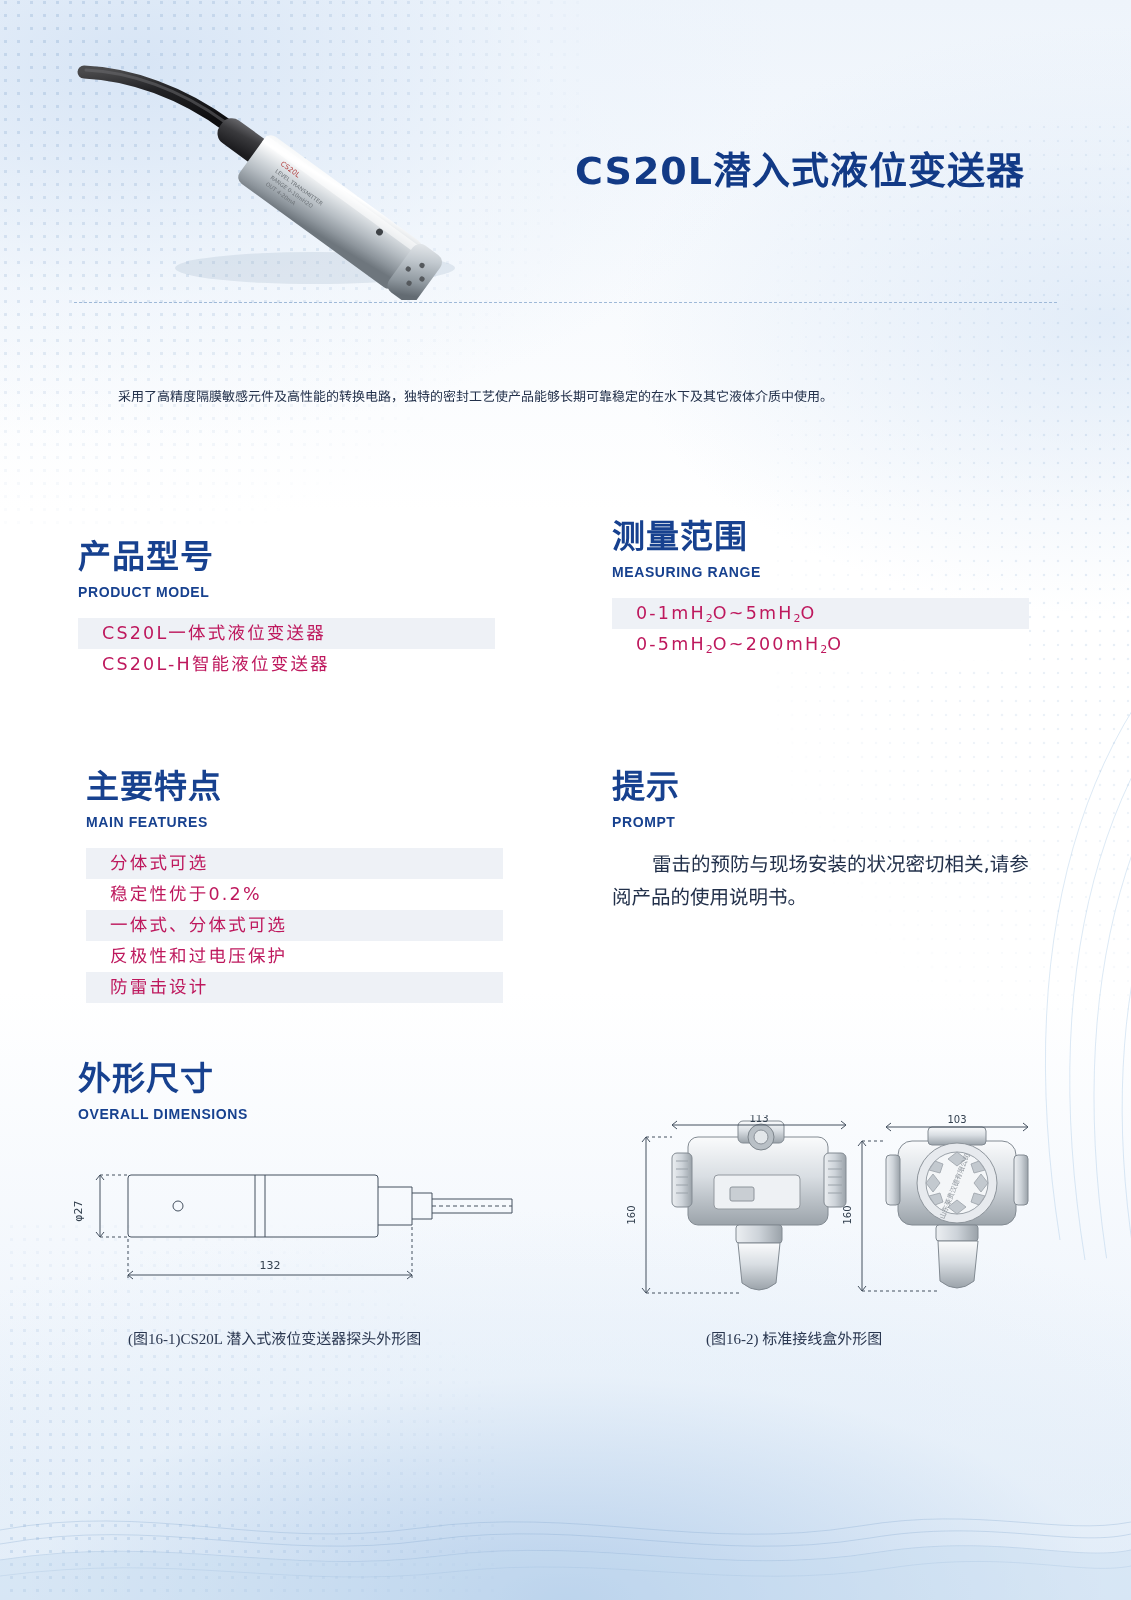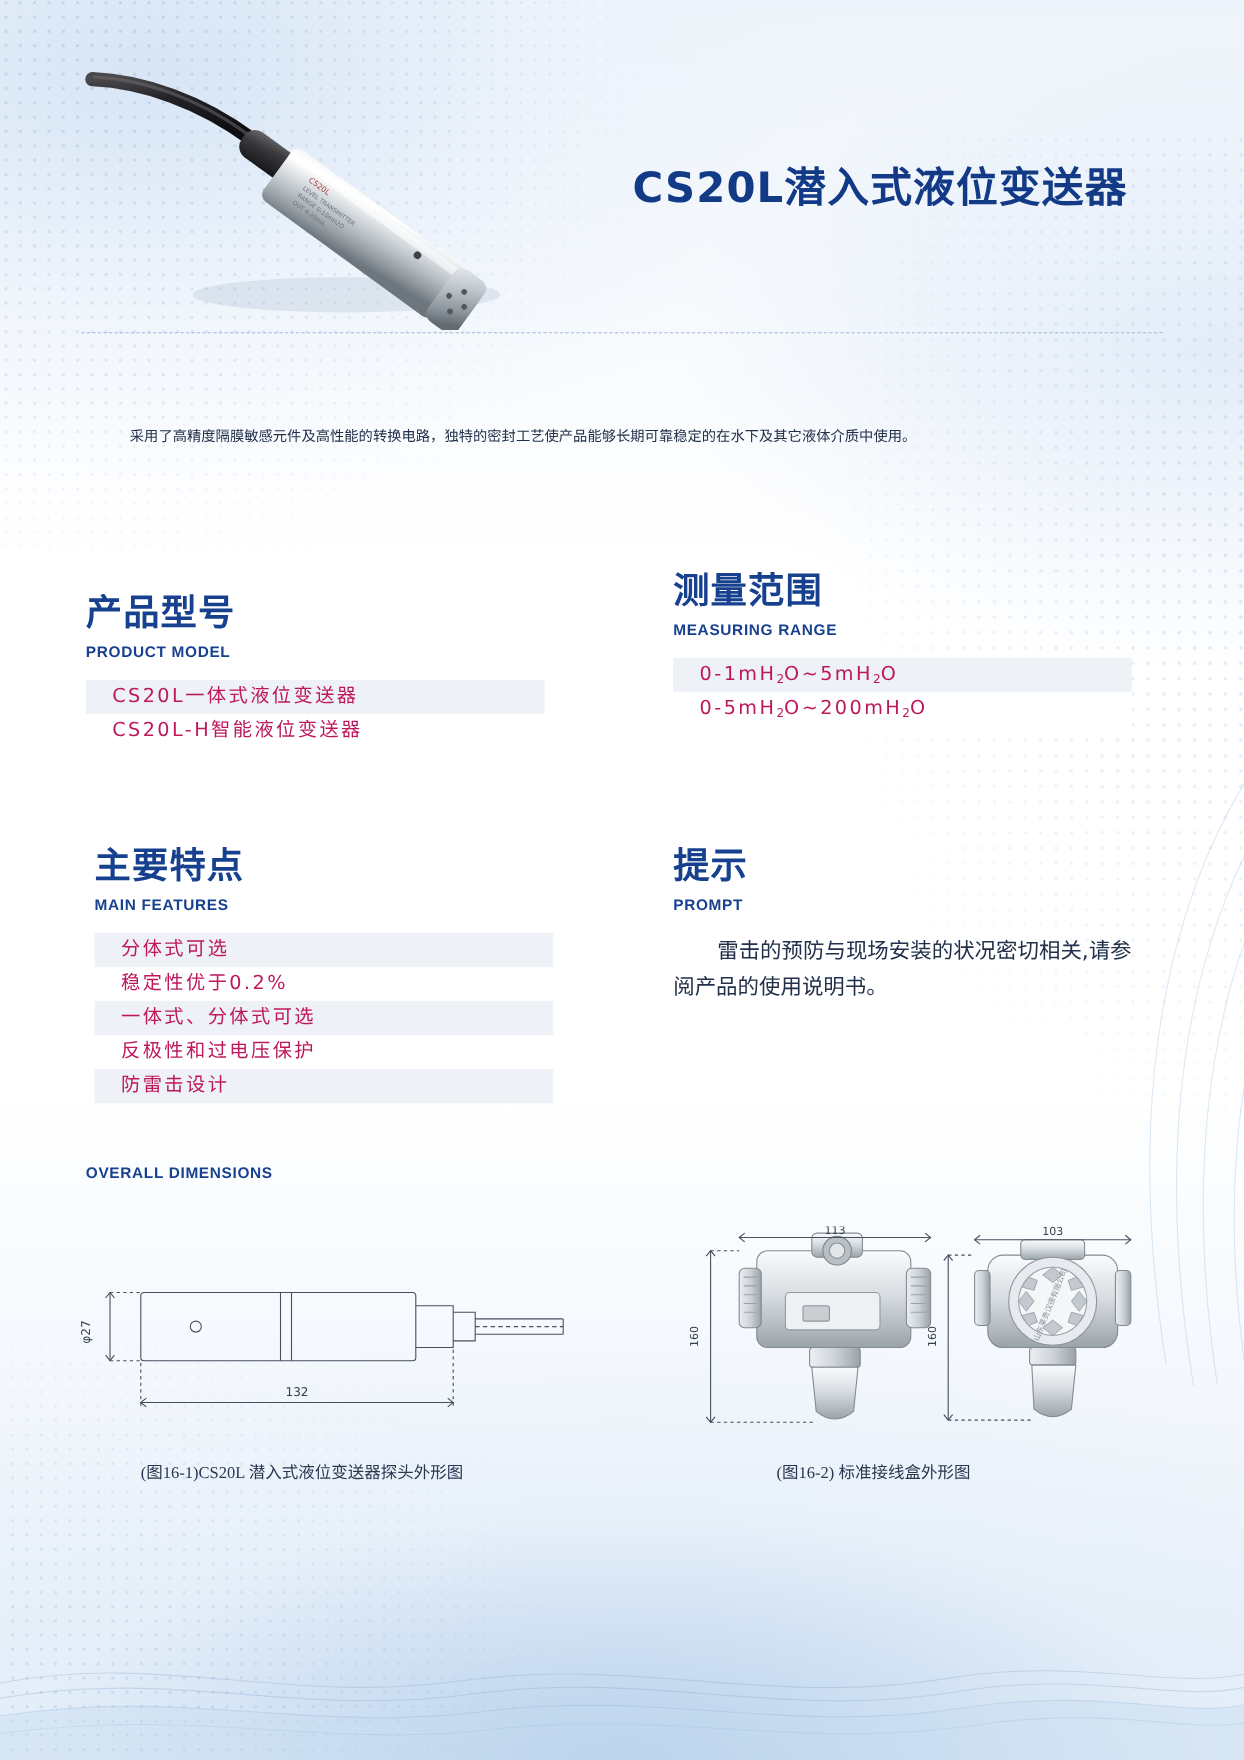--- a/index.html
+++ b/index.html
@@ -286,20 +286,21 @@
     </div>
   </div>
 
   <div class="sec" style="left:612px; top:760px; width:440px;">
     <div class="sec-cn">提示</div>
     <div class="sec-en">PROMPT</div>
     <div class="prompt-text">雷击的预防与现场安装的状况密切相关,请参阅产品的使用说明书。</div>
   </div>
 
   <div class="sec" style="left:78px; top:1052px; width:440px;">
+    <div class="sec-cn">外形尺寸</div>
     <div class="sec-en">OVERALL DIMENSIONS</div>
   </div>
 
   <div class="dim-area">
 
     <svg style="position:absolute; left:60px; top:20px; width:500px; height:200px;" viewBox="0 0 500 200">
       <g stroke="#44505f" stroke-width="1" fill="none">
 
         <rect x="68" y="40" width="250" height="62" rx="3"></rect>
         <line x1="195" y1="40" x2="195" y2="102"></line>

